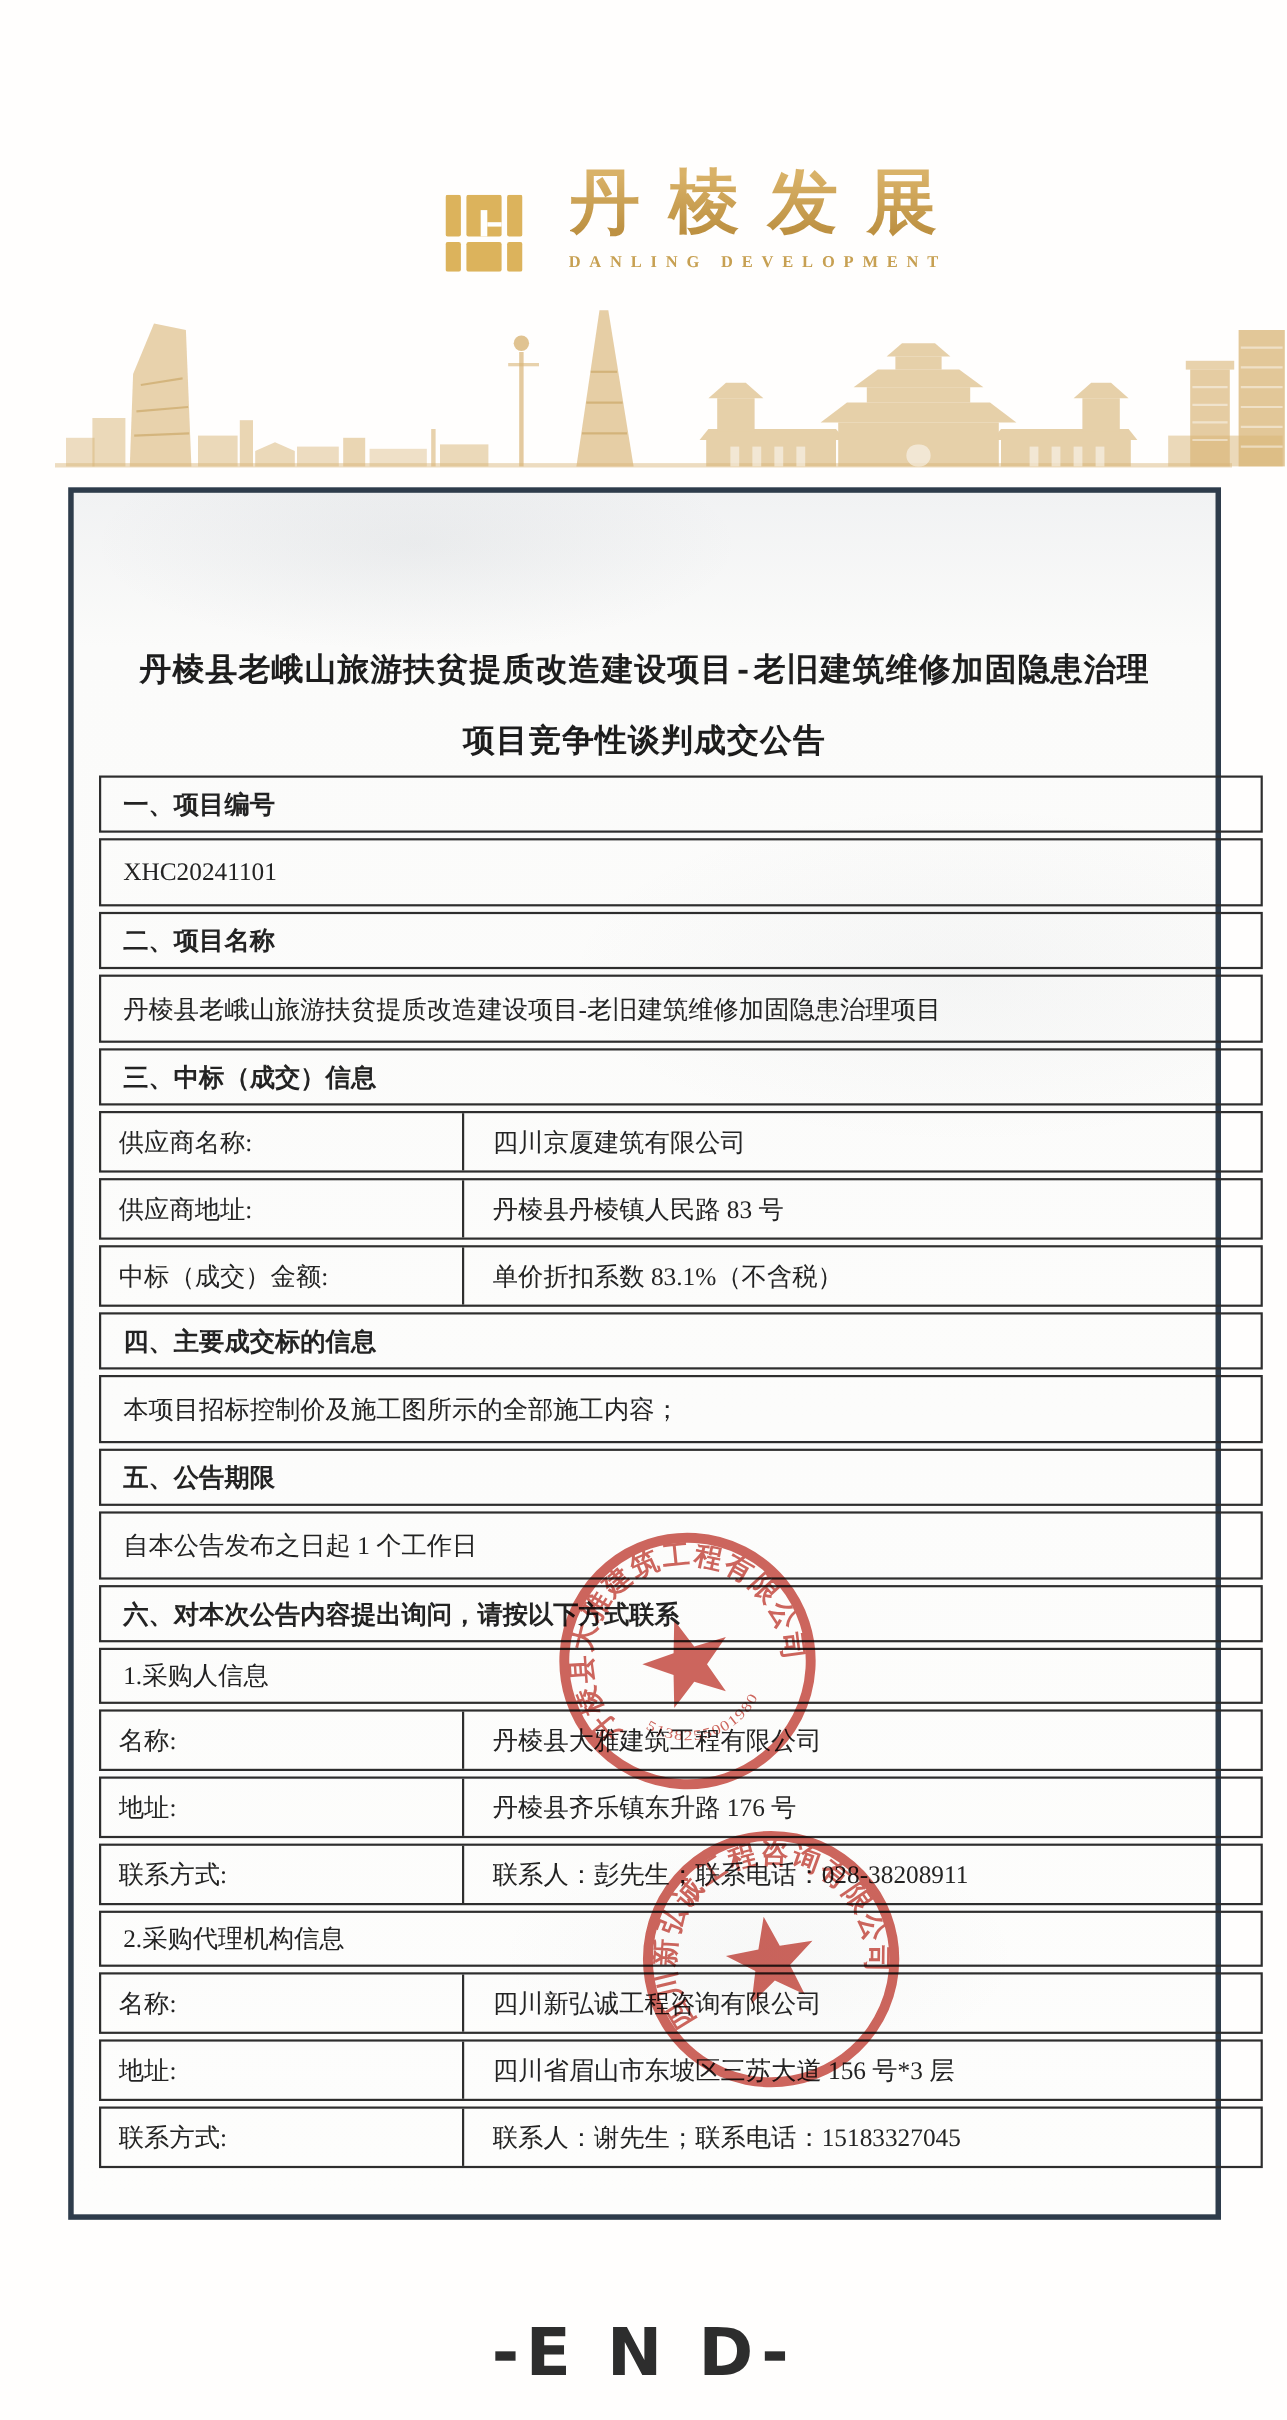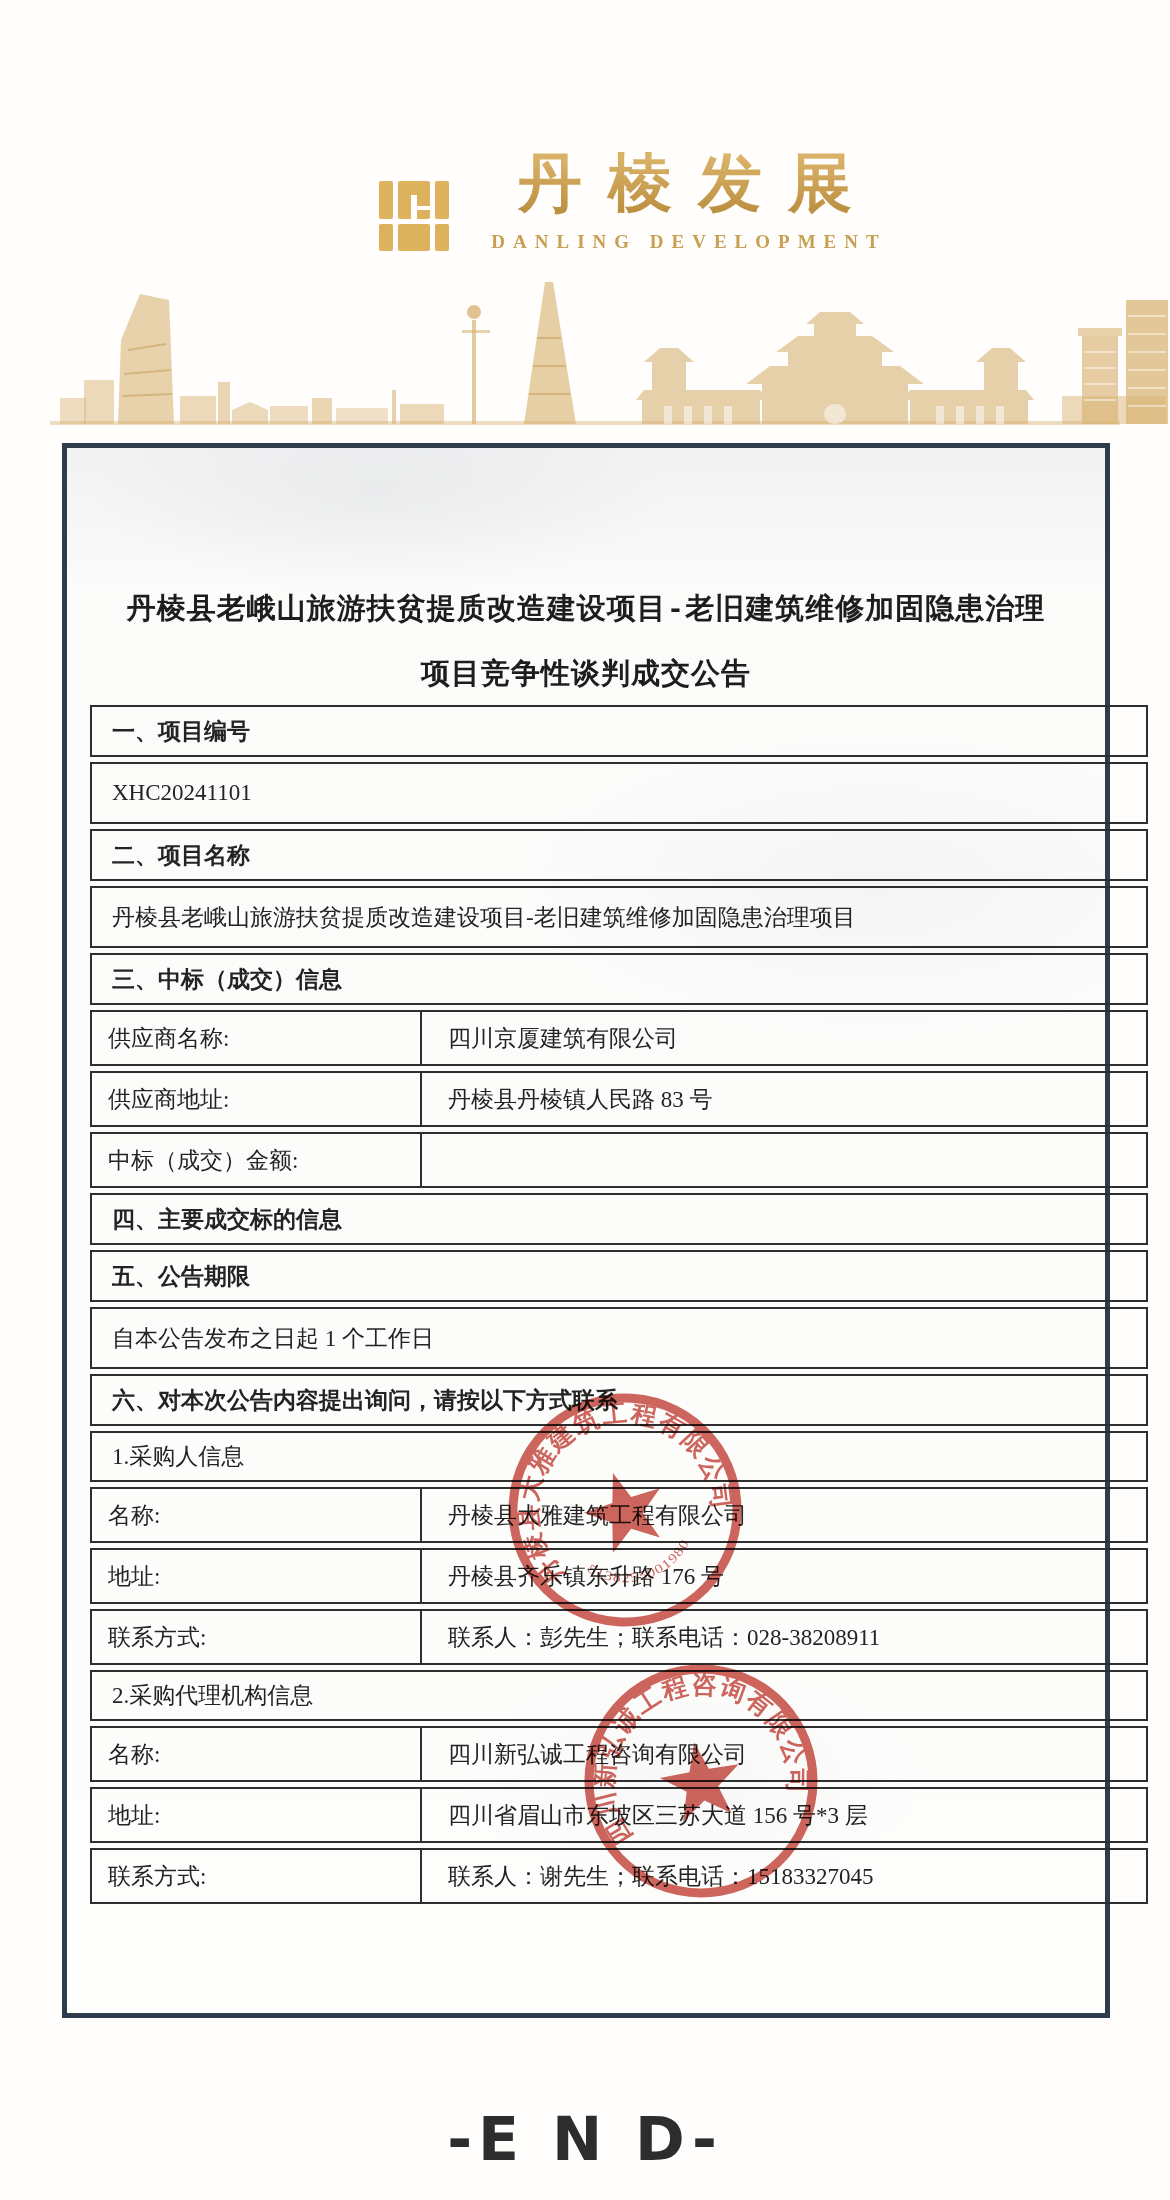--- a/index.html
+++ b/index.html
@@ -10,21 +10,21 @@
   
   .brand{position:absolute;top:152px;left:0;width:100%;display:flex;justify-content:center;align-items:flex-end;gap:42px;padding-left:44px;}
   .brand-logo{flex:none;margin-top:6px;}
   .brand-text{display:flex;flex-direction:column;align-items:center;}
   .brand-cn{
     font-size:64px;font-weight:600;letter-spacing:26px;margin-right:-26px;line-height:1;
     background:linear-gradient(180deg,#d9b268 10%,#bd9142 90%);
     -webkit-background-clip:text;background-clip:text;color:transparent;
   }
   .brand-en{
-    margin-top:16px;font-size:19px;font-weight:600;letter-spacing:8px;margin-right:-8px;
+    margin-top:16px;font-size:15px;font-weight:600;letter-spacing:8px;margin-right:-8px;
     color:#c7a052;line-height:1;
   }
   
   .skyline{position:absolute;top:278px;left:0;width:1170px;height:152px;}
   
   .doc-frame{
     position:absolute;left:62px;top:443px;width:1048px;height:1575px;box-sizing:border-box;
     border:5px solid #2e3c4b;
     background:
       radial-gradient(420px 140px at 30% 3%, rgba(110,122,135,.08), transparent 70%),
@@ -191,23 +191,27 @@
         <div class="t-row t-pair">
           <div class="t-cell t-label">供应商名称:</div>
           <div class="t-cell t-value">四川京厦建筑有限公司</div>
         </div>
         <div class="t-row t-pair">
           <div class="t-cell t-label">供应商地址:</div>
           <div class="t-cell t-value">丹棱县丹棱镇人民路 83 号</div>
         </div>
         <div class="t-row t-pair">
           <div class="t-cell t-label">中标（成交）金额:</div>
+          <div class="t-cell t-value">单价折扣系数 83.1%（不含税）</div>
         </div>
         <div class="t-row t-section">
           <div class="t-cell t-span">四、主要成交标的信息</div>
+        </div>
+        <div class="t-row t-full">
+          <div class="t-cell t-span">本项目招标控制价及施工图所示的全部施工内容；</div>
         </div>
         <div class="t-row t-section">
           <div class="t-cell t-span">五、公告期限</div>
         </div>
         <div class="t-row t-full">
           <div class="t-cell t-span">自本公告发布之日起 1 个工作日</div>
         </div>
         <div class="t-row t-section">
           <div class="t-cell t-span">六、对本次公告内容提出询问，请按以下方式联系</div>
         </div>

